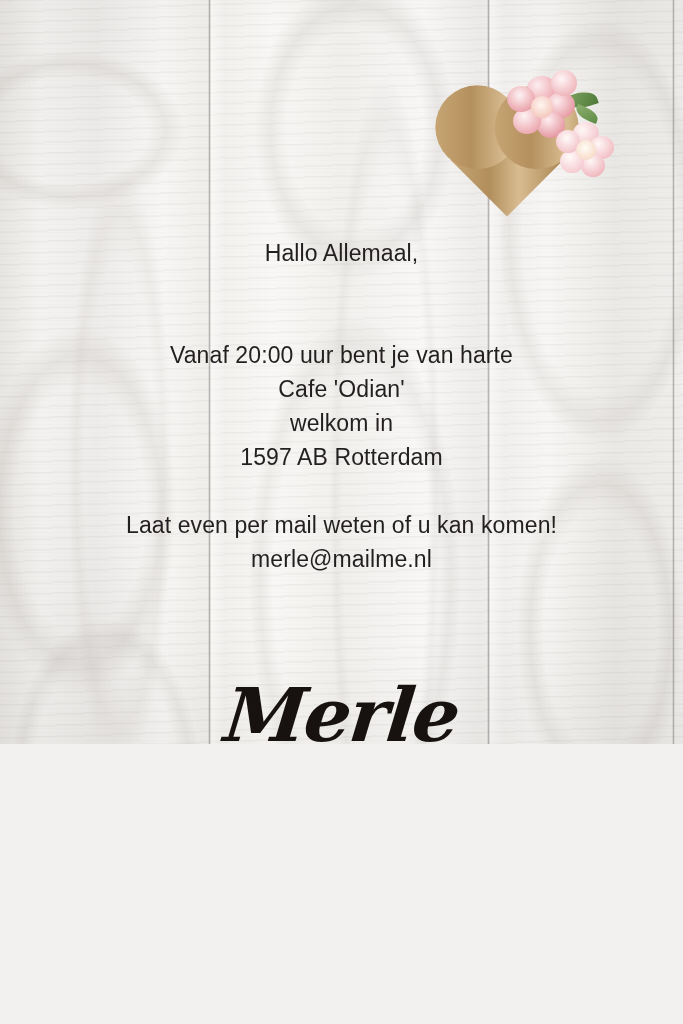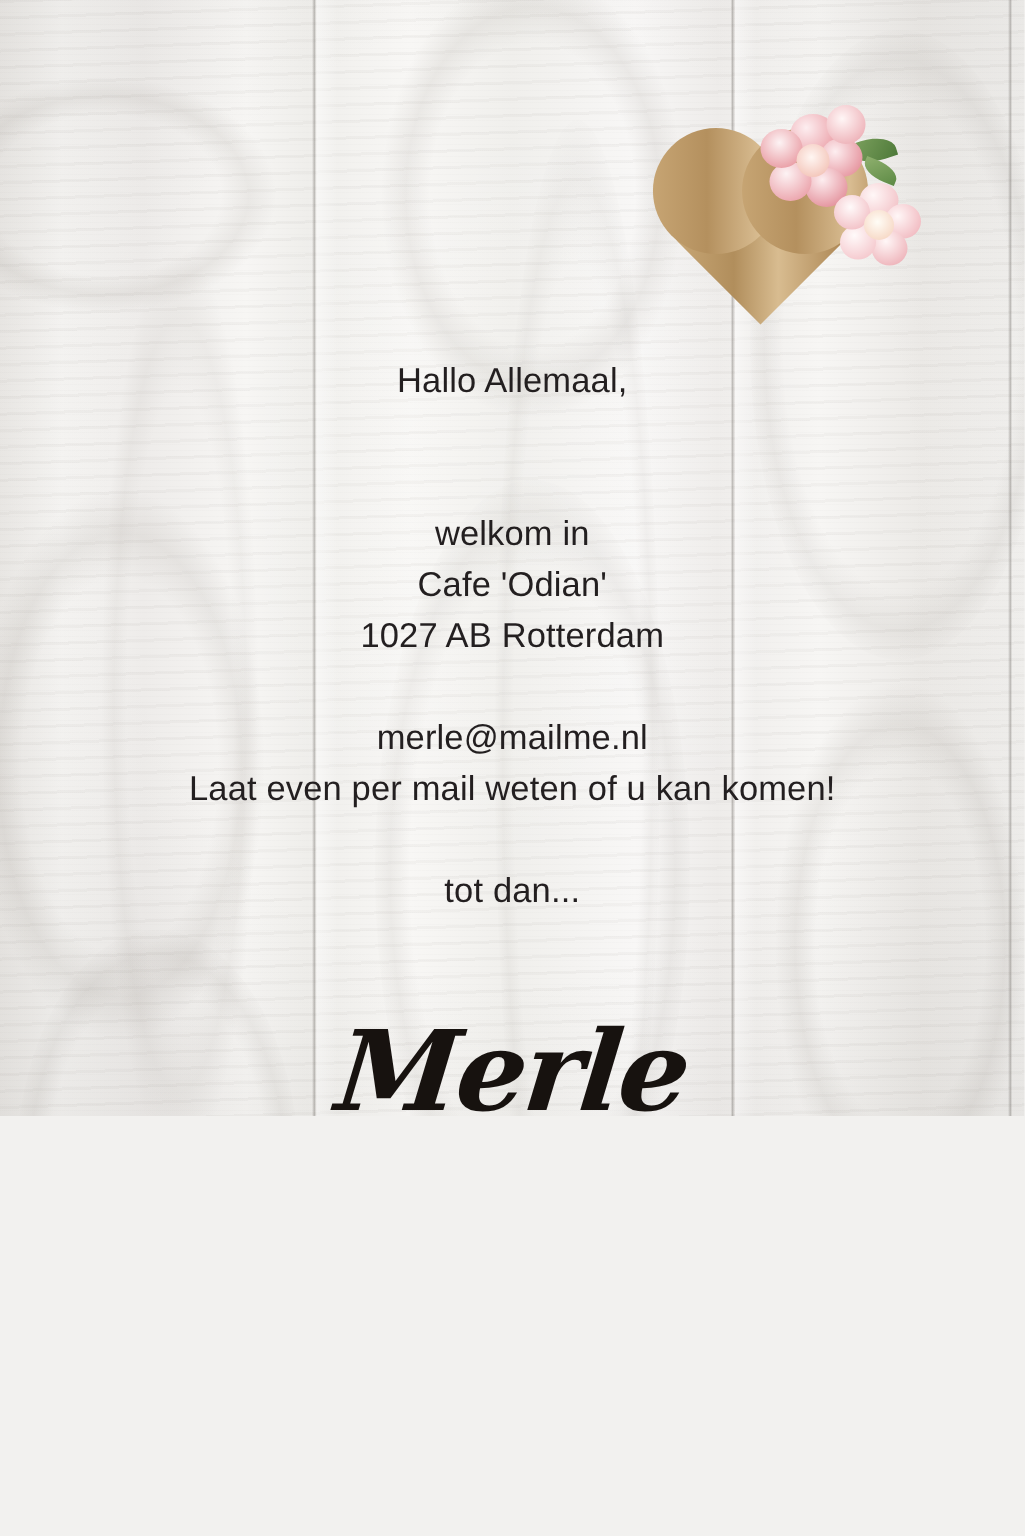--- a/index.html
+++ b/index.html
@@ -227,24 +227,24 @@
       <div class="petal" style="left:17px; top:16px; width:20px; height:20px; background:radial-gradient(circle at 45% 40%, #fffdf6, #f4ceb8);"></div>
     </div>
 
     <div class="bloom" style="left:96px; top:0px; width:26px; height:26px; background:radial-gradient(circle at 40% 35%, #fff6f6, #e9a0a8);"></div>
   </div>
 
   <div class="content">
     <div class="line">Hallo Allemaal,</div>
     <div class="gap"></div>
     <div class="gap"></div>
+    <div class="line">Vanaf 20:00 uur bent je van harte</div>
+    <div class="line">Cafe 'Odian'</div>
     <div class="line">welkom in</div>
-    <div class="line">Cafe 'Odian'</div>
-    <div class="line">1027 AB Rotterdam</div>
-    <div class="gap"></div>
+    <div class="line">1597 AB Rotterdam</div>
+    <div class="gap"></div>
+    <div class="line">Laat even per mail weten of u kan komen!</div>
     <div class="line">merle@mailme.nl</div>
-    <div class="line">Laat even per mail weten of u kan komen!</div>
-    <div class="gap"></div>
-    <div class="line">tot dan...</div>
+    <div class="gap"></div>
     <div class="signature">Merle</div>
   </div>
 
 </div>
 
 </body></html>

